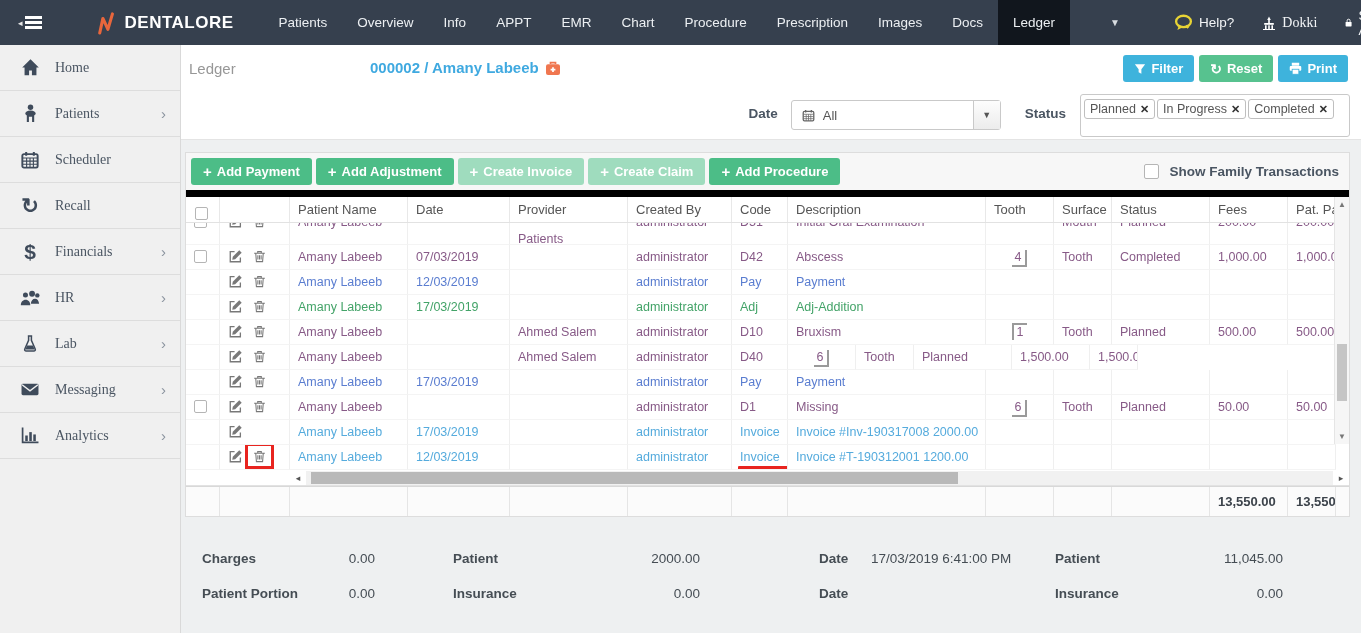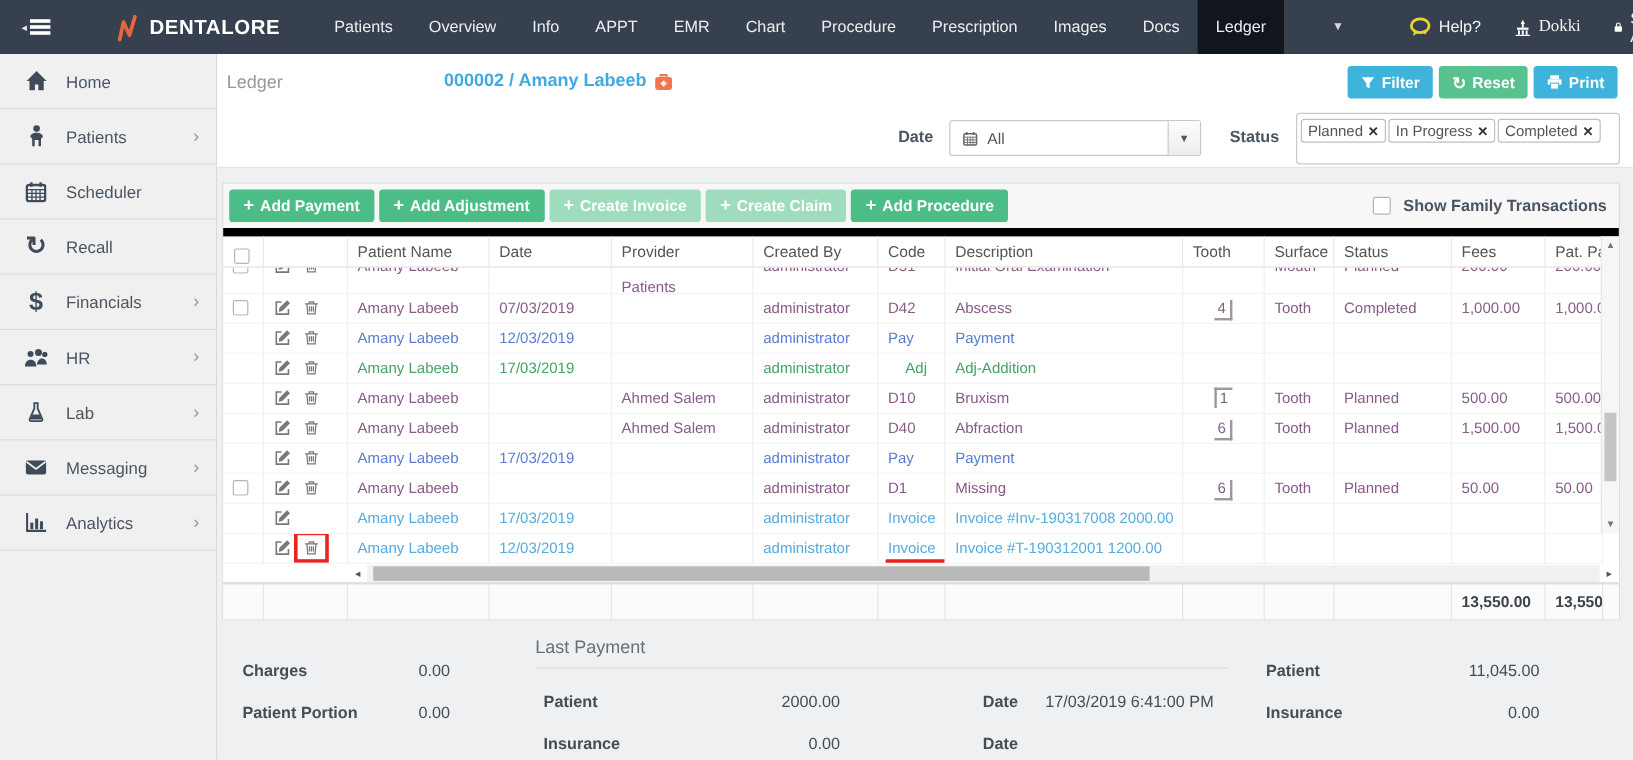--- a/index.html
+++ b/index.html
@@ -20,21 +20,21 @@
   .nav-caret { display:flex; align-items:center; padding:0 26px 0 40px; font-size:10px; color:#d8dce0; cursor:pointer; }
   .nav-right { display:flex; align-items:center; margin-left:auto; padding-right:14px; }
   .nav-util { display:flex; align-items:center; font-size:13.5px; margin-left:28px; cursor:pointer; color:#f2f4f6; }
   .nav-util svg, .nav-util .ic { margin-right:6px; }
 
   
   .shell { display:flex; height:588px; }
   .sidebar { width:181px; background:#f0f0f0; border-right:1px solid #d9d9d9; }
   .side-item { height:46px; display:flex; align-items:center; border-bottom:1px solid #ddd; padding:0 14px 0 17px; cursor:pointer; }
   .side-ic { width:26px; display:flex; justify-content:center; color:#3f4b5b; }
-  .side-label { font-size:14px; color:#4a5562; margin-left:12px; }
+  .side-label { font-size:14px; color:#4a5562; margin-left:12px;font-family:Liberation Serif, serif; }
   .side-chev { margin-left:auto; color:#8a939e; font-size:15px; }
   .main { flex:1; position:relative; background:#eef0f1; }
 
   
   .topcard { background:#fff; height:95px; border-bottom:1px solid #e4e4e4; }
   .tc-line1 { height:47px; display:flex; align-items:center; position:relative; }
   .page-title { font-size:15px; color:#979797; margin-left:8px; }
   .patient-link { position:absolute; left:189px; top:14px; font-size:15px; font-weight:bold; color:#3fa9e0; cursor:pointer; display:flex; align-items:center; }
   .patient-link svg { margin-left:6px; }
   .tc-btns { margin-left:auto; margin-right:13px; display:flex; gap:5px; }
@@ -467,21 +467,21 @@
                     </svg>
                   </span><span class="act-ic">
                     <svg viewBox="0 0 16 16" width="13" height="15">
                       <path fill="none" stroke="#787878" stroke-width="1.3" d="M3.4 4.3l.8 10h7.6l.8-10M1.4 4h13.2M5.8 4V2h4.4v2M6 6.5v5.3M8 6.5v5.3M10 6.5v5.3"></path>
                     </svg>
                   </span></span></div>
               <div class="cell cell-patient" style="width: 118px;"><span class="cv">Amany Labeeb</span></div>
               <div class="cell cell-date" style="width: 102px;"><span class="cv">17/03/2019</span></div>
               <div class="cell cell-provider" style="width: 118px;"><span class="cv"></span></div>
               <div class="cell cell-created_by" style="width: 104px;"><span class="cv">administrator</span></div>
-              <div class="cell cell-code" style="width: 56px; text-align: center;"><span class="cv">Adj</span></div>
+              <div class="cell cell-code" style="width: 56px;"><span class="cv">Adj</span></div>
               <div class="cell cell-description" style="width: 198px;"><span class="cv">Adj-Addition</span></div>
               <div class="cell cell-tooth" style="width: 68px;"></div>
               <div class="cell cell-surface" style="width: 58px;"><span class="cv"></span></div>
               <div class="cell cell-status" style="width: 98px;"><span class="cv"></span></div>
               <div class="cell cell-fees" style="width: 78px;"><span class="cv"></span></div>
               <div class="cell cell-pat" style="width: 48px;"><span class="cv"></span></div>
             </div>
             <div class="t-row c-purple">
               <div class="cell cell-cb" style="width: 34px;"></div>
               <div class="cell cell-act" style="width: 70px;"><span class="cv"><span class="act-ic">
@@ -516,21 +516,20 @@
                   </span><span class="act-ic">
                     <svg viewBox="0 0 16 16" width="13" height="15">
                       <path fill="none" stroke="#787878" stroke-width="1.3" d="M3.4 4.3l.8 10h7.6l.8-10M1.4 4h13.2M5.8 4V2h4.4v2M6 6.5v5.3M8 6.5v5.3M10 6.5v5.3"></path>
                     </svg>
                   </span></span></div>
               <div class="cell cell-patient" style="width: 118px;"><span class="cv">Amany Labeeb</span></div>
               <div class="cell cell-date" style="width: 102px;"><span class="cv"></span></div>
               <div class="cell cell-provider" style="width: 118px;"><span class="cv">Ahmed Salem</span></div>
               <div class="cell cell-created_by" style="width: 104px;"><span class="cv">administrator</span></div>
               <div class="cell cell-code" style="width: 56px;"><span class="cv">D40</span></div>
-              <div class="cell cell-description" style="width: 198px;"><span class="cv">Abfraction</span></div>
               <div class="cell cell-tooth" style="width: 68px;"><span class="cv"><span class="tooth-mark mark-bottom-right">6</span></span></div>
               <div class="cell cell-surface" style="width: 58px;"><span class="cv">Tooth</span></div>
               <div class="cell cell-status" style="width: 98px;"><span class="cv">Planned</span></div>
               <div class="cell cell-fees" style="width: 78px;"><span class="cv">1,500.00</span></div>
               <div class="cell cell-pat" style="width: 48px;"><span class="cv">1,500.0</span></div>
             </div>
             <div class="t-row c-blue">
               <div class="cell cell-cb" style="width: 34px;"></div>
               <div class="cell cell-act" style="width: 70px;"><span class="cv"><span class="act-ic">
                     <svg viewBox="0 0 16 16" width="15" height="15">
@@ -660,21 +659,20 @@
       <div class="frow">
             <span class="fl">Charges</span>
             <span class="fv">0.00</span>
           </div>
           <div class="frow">
             <span class="fl">Patient Portion</span>
             <span class="fv">0.00</span>
           </div>
         </div>
       <div class="fsec fs2" id="fsec-last">
-        <div class="fsec-title">Last Payment</div>
       <div class="frow">
             <span class="fl">Patient</span>
             <span class="fv">2000.00</span>
             <span class="fdl">Date</span>
             <span class="fdv">17/03/2019 6:41:00 PM</span>
           </div>
           <div class="frow">
             <span class="fl">Insurance</span>
             <span class="fv">0.00</span>
             <span class="fdl">Date</span>

